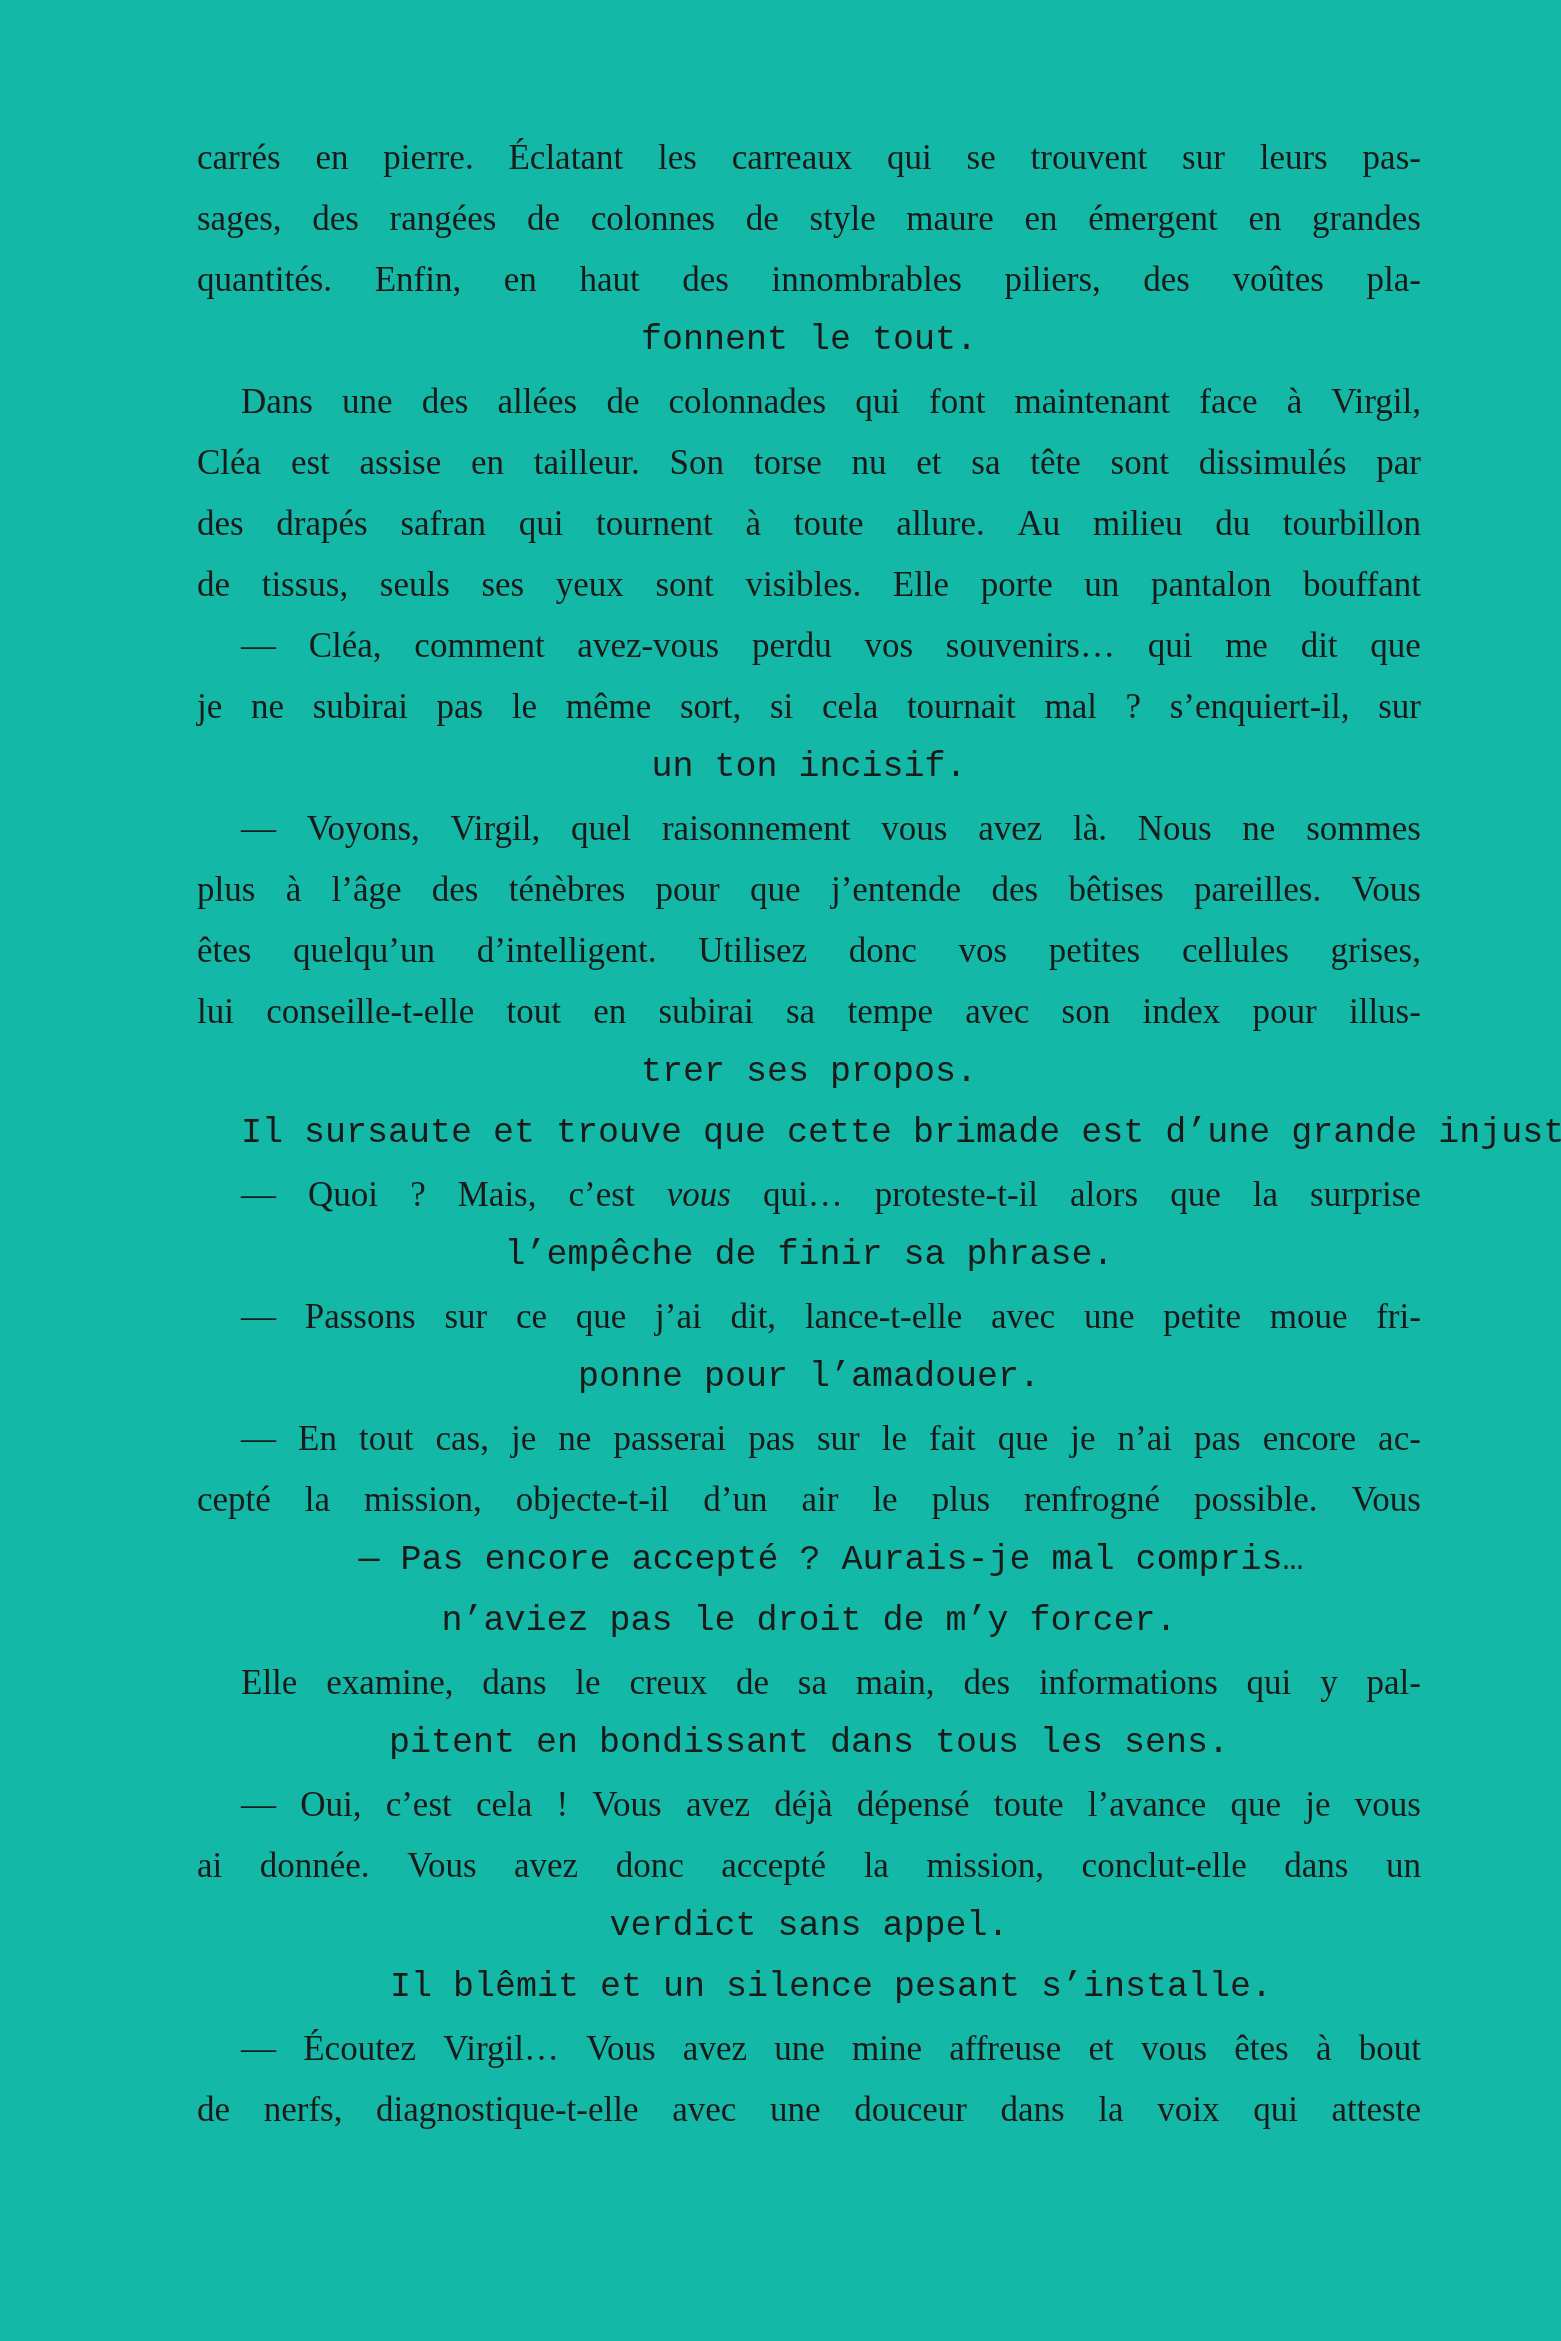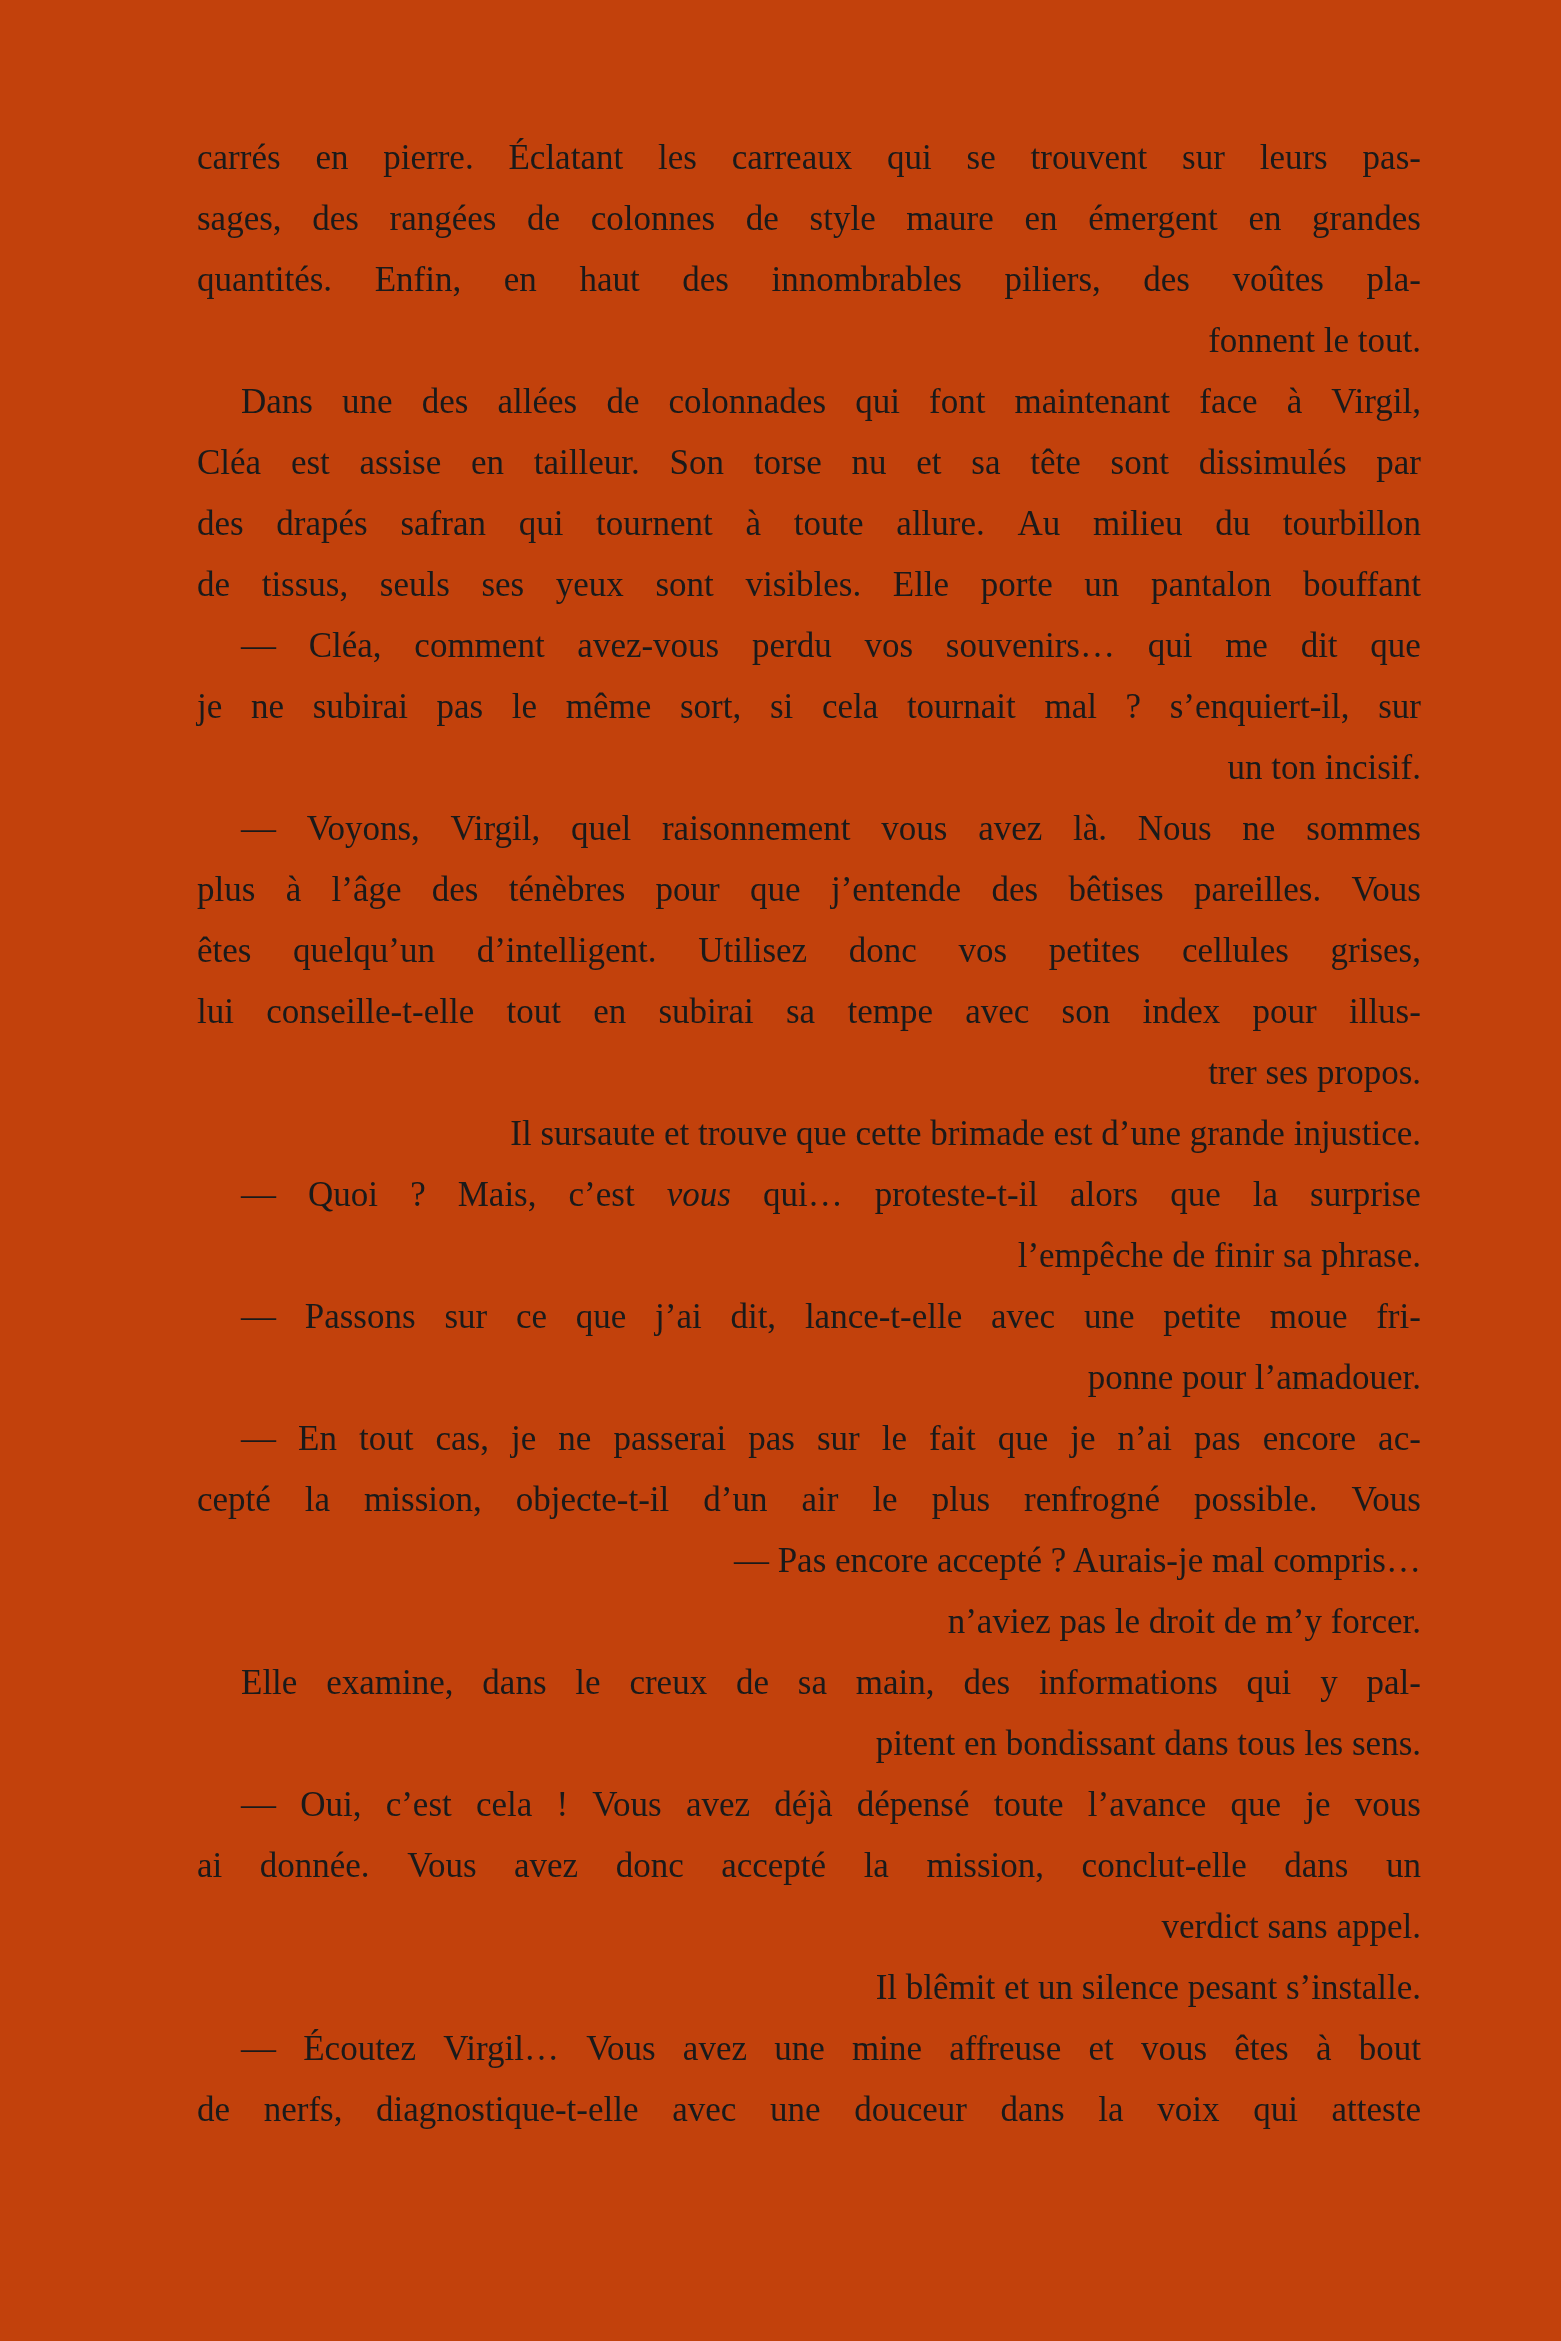--- a/index.html
+++ b/index.html
@@ -8,21 +8,21 @@
     background: #ffffff;
   }
   body {
     font-family: "Liberation Serif", "DejaVu Serif", serif;
     color: #1a1a1a;
   }
   .page {
     position: relative;
     width: 1562px;
     height: 2342px;
-    background: #c2410c;
+    background: #14b8a6;
     overflow: hidden;
     box-sizing: border-box;
   }
   .textblock {
     position: absolute;
     left: 197px;
     top: 127px;
     width: 1224px;
   }
   
@@ -40,21 +40,22 @@
     display: flex;
     justify-content: space-between;
     white-space: normal;
   }
   .line.just > .w {
     white-space: pre;
     display: inline-block;
   }
   .line.last {
     display: block;
-    text-align: right;
+    text-align: center;
+    font-family: Liberation Mono, monospace;
   }
   .indent {
     display: inline-block;
     width: 44px;
   }
   .it {
     font-style: italic;
   }
   .folio {
     position: absolute;

